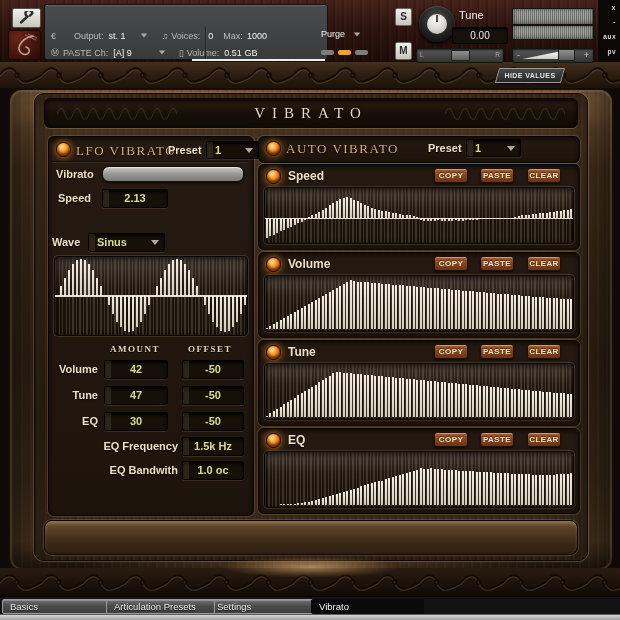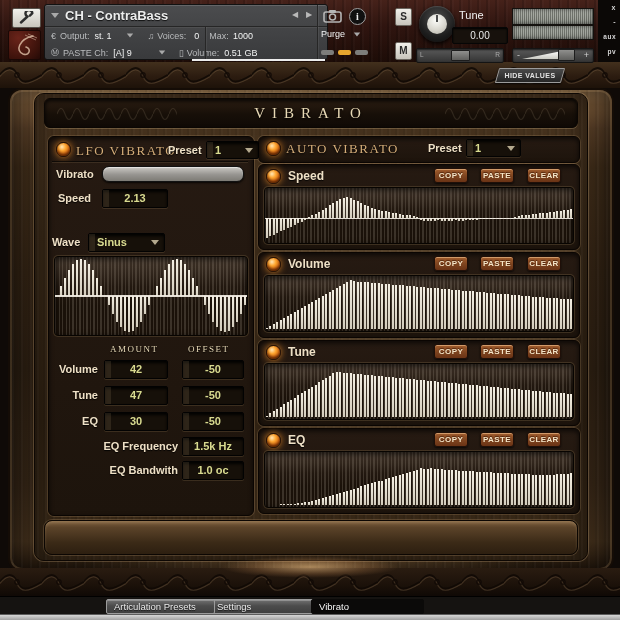--- a/index.html
+++ b/index.html
@@ -113,21 +113,21 @@
   .gold{font-family:"Liberation Serif",serif;color:#d4ad79;font-size:13px;letter-spacing:1.5px;
     text-shadow:0 1px 2px rgba(0,0,0,.95);white-space:nowrap;z-index:4;}
   .lbl{color:#eee0c6;font-weight:bold;font-size:11px;text-shadow:0 1px 1px rgba(0,0,0,.9);z-index:4;white-space:nowrap;}
   .vbox{background:#161009;border:1px solid #020202;border-radius:2px;z-index:4;
     box-shadow:inset 0 2px 3px rgba(0,0,0,.95), 0 1px 0 rgba(160,130,90,.22);
     color:#d9db90;font-size:11px;font-weight:bold;text-align:center;}
   .vbox:before{content:"";position:absolute;left:0;top:0;bottom:0;width:6px;
     background:rgba(200,170,125,.14);}
   .drop{display:flex;align-items:center;justify-content:space-between;padding:0 5px 0 8px;cursor:pointer;}
   .drop .caret-down{border-top-color:#b4a98e;}
-  .colhdr{font-family:"Liberation Serif",serif;color:#e6d8b6;font-size:9px;font-weight:normal;
+  .colhdr{font-family:"Liberation Serif",serif;color:#e6d8b6;font-size:9px;font-weight:bold;
     letter-spacing:1.5px;z-index:4;text-shadow:0 1px 1px rgba(0,0,0,.9);}
   .vslider{left:102px;top:166px;width:140px;height:14px;border-radius:7px;z-index:4;
     background:linear-gradient(180deg,#cbc9c4 0%,#969490 55%,#7d7b75 100%);
     border:1px solid #121212;box-shadow:inset 0 1px 1px rgba(255,255,255,.55), 0 1px 2px rgba(0,0,0,.8);}
 
   .graph{background:
       linear-gradient(180deg,rgba(155,135,118,.30) 0%,rgba(90,72,60,.12) 38%,rgba(0,0,0,0) 62%),
       repeating-linear-gradient(90deg,rgba(195,185,168,.20) 0 1.2px,rgba(0,0,0,0) 1.2px 3.5px),
       #1a1109;
     border:1px solid #070401;border-radius:4px;z-index:4;overflow:hidden;
@@ -184,37 +184,24 @@
     </svg>
   </div>
   <div class="abs logo-badge">
     <svg width="31" height="28" viewBox="0 0 31 28">
       <path d="M24 5 C10 8 6 20 14 23 C20 25 23 18 17 16" fill="none" stroke="rgba(235,205,180,.75)" stroke-width="1.6" stroke-linecap="round"></path>
       <path d="M16 4 L27 9 M19 3 L28 7" stroke="rgba(235,205,180,.5)" stroke-width="1"></path>
     </svg>
   </div>
 
   <div class="abs hdr-panel">
-    <div class="hdr-row1">
-      <span class="caret-down hdr-caret"></span>
-      <span class="hdr-title">CH - ContraBass</span>
-      <span class="nav-arrow" style="left:247px">◀</span>
-      <span class="nav-arrow" style="left:261px">▶</span>
-      <div class="vline" style="left:272px;height:54px"></div>
-      <svg width="19" height="14" style="position:absolute;left:278px;top:4px" viewBox="0 0 19 14">
-        <rect x="1" y="3" width="17" height="10" rx="2" fill="none" stroke="#b5b5b5" stroke-width="1.6"></rect>
-        <rect x="6" y="1" width="7" height="3" rx="1" fill="#b5b5b5"></rect>
-        <circle cx="9.5" cy="8" r="3" fill="none" stroke="#b5b5b5" stroke-width="1.5"></circle>
-      </svg>
-      <div style="position:absolute;left:304px;top:2.5px;width:15px;height:15px;border-radius:50%;background:#101010;border:1.5px solid #a0a0a0;color:#ededed;font-family:'Liberation Serif',serif;font-size:10px;font-weight:bold;text-align:center;line-height:15px;">i</div>
-    </div>
 
     <div class="hdr-row" style="top:22px">
       <span class="hdr-cell-lbl" style="margin-left:6px">€</span>
-      <span class="hdr-cell-lbl" style="margin-left:4px">Output:</span>
+      <span class="hdr-cell-lbl" style="margin-left:18px">Output:</span>
       <span class="hdr-cell-val" style="margin-left:5px">st. 1</span>
       <span class="caret-down" style="margin-left:14px;transform:scale(.8)"></span>
       <span class="hdr-cell-lbl" style="margin-left:14px">♫</span>
       <span class="hdr-cell-lbl" style="margin-left:3px">Voices:</span>
       <span class="hdr-cell-val" style="margin-left:8px">0</span>
       <span class="hdr-cell-lbl" style="margin-left:10px">Max:</span>
       <span class="hdr-cell-val" style="margin-left:4px">1000</span>
     </div>
     <div class="hdr-row" style="top:39px">
       <span class="hdr-cell-lbl" style="margin-left:6px;font-size:8px">Ⓜ</span>
@@ -788,19 +775,20 @@
 
   <div class="abs footer-strip"></div>
   <div class="abs deco-glow"></div>
   <div class="abs deco-bottom">
     <svg width="620" height="29" style="position:absolute;left:0;top:3px">
         <rect width="620" height="24" fill="url(#scrollpat)"></rect>
       </svg>
   </div>
 
   <div class="abs tabbar">
+    <div class="tab" style="left:2px;width:100px">Basics</div>
     <div class="tab" style="left:209px;width:98px">Settings</div>
     <div class="tab" style="left:106px;width:100px">Articulation Presets</div>
     <div class="tab active" style="left:311px;width:104px">Vibrato</div>
   </div>
   <div class="abs bottom-strip"></div>
 
 </div>
 
 </body></html>

